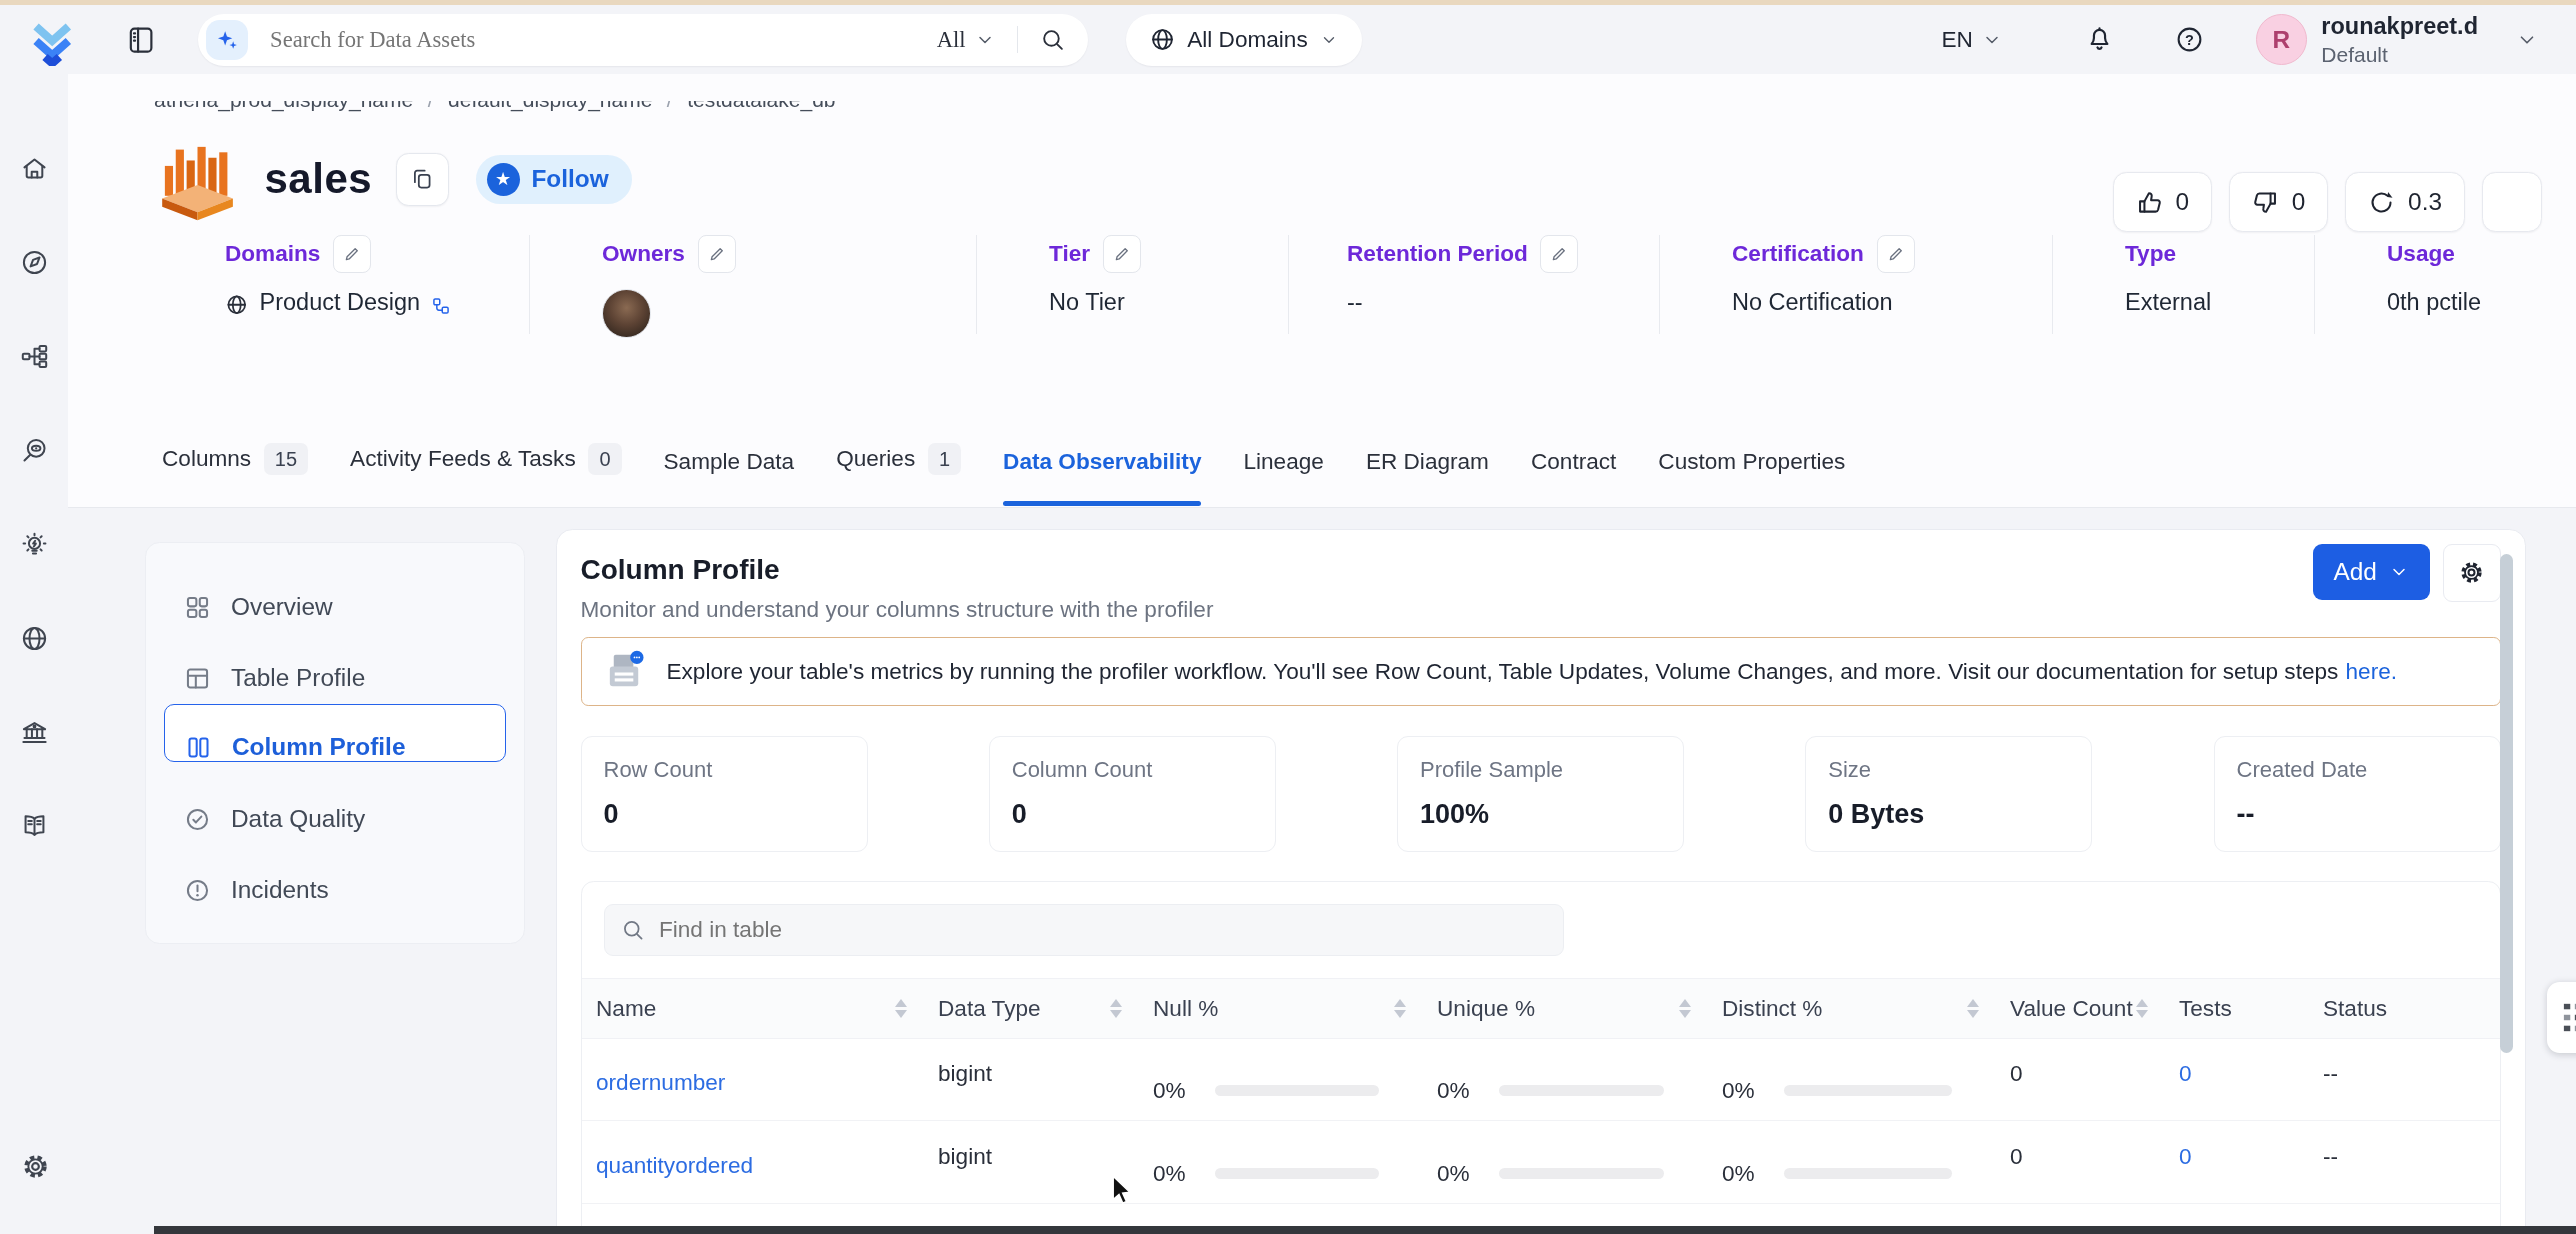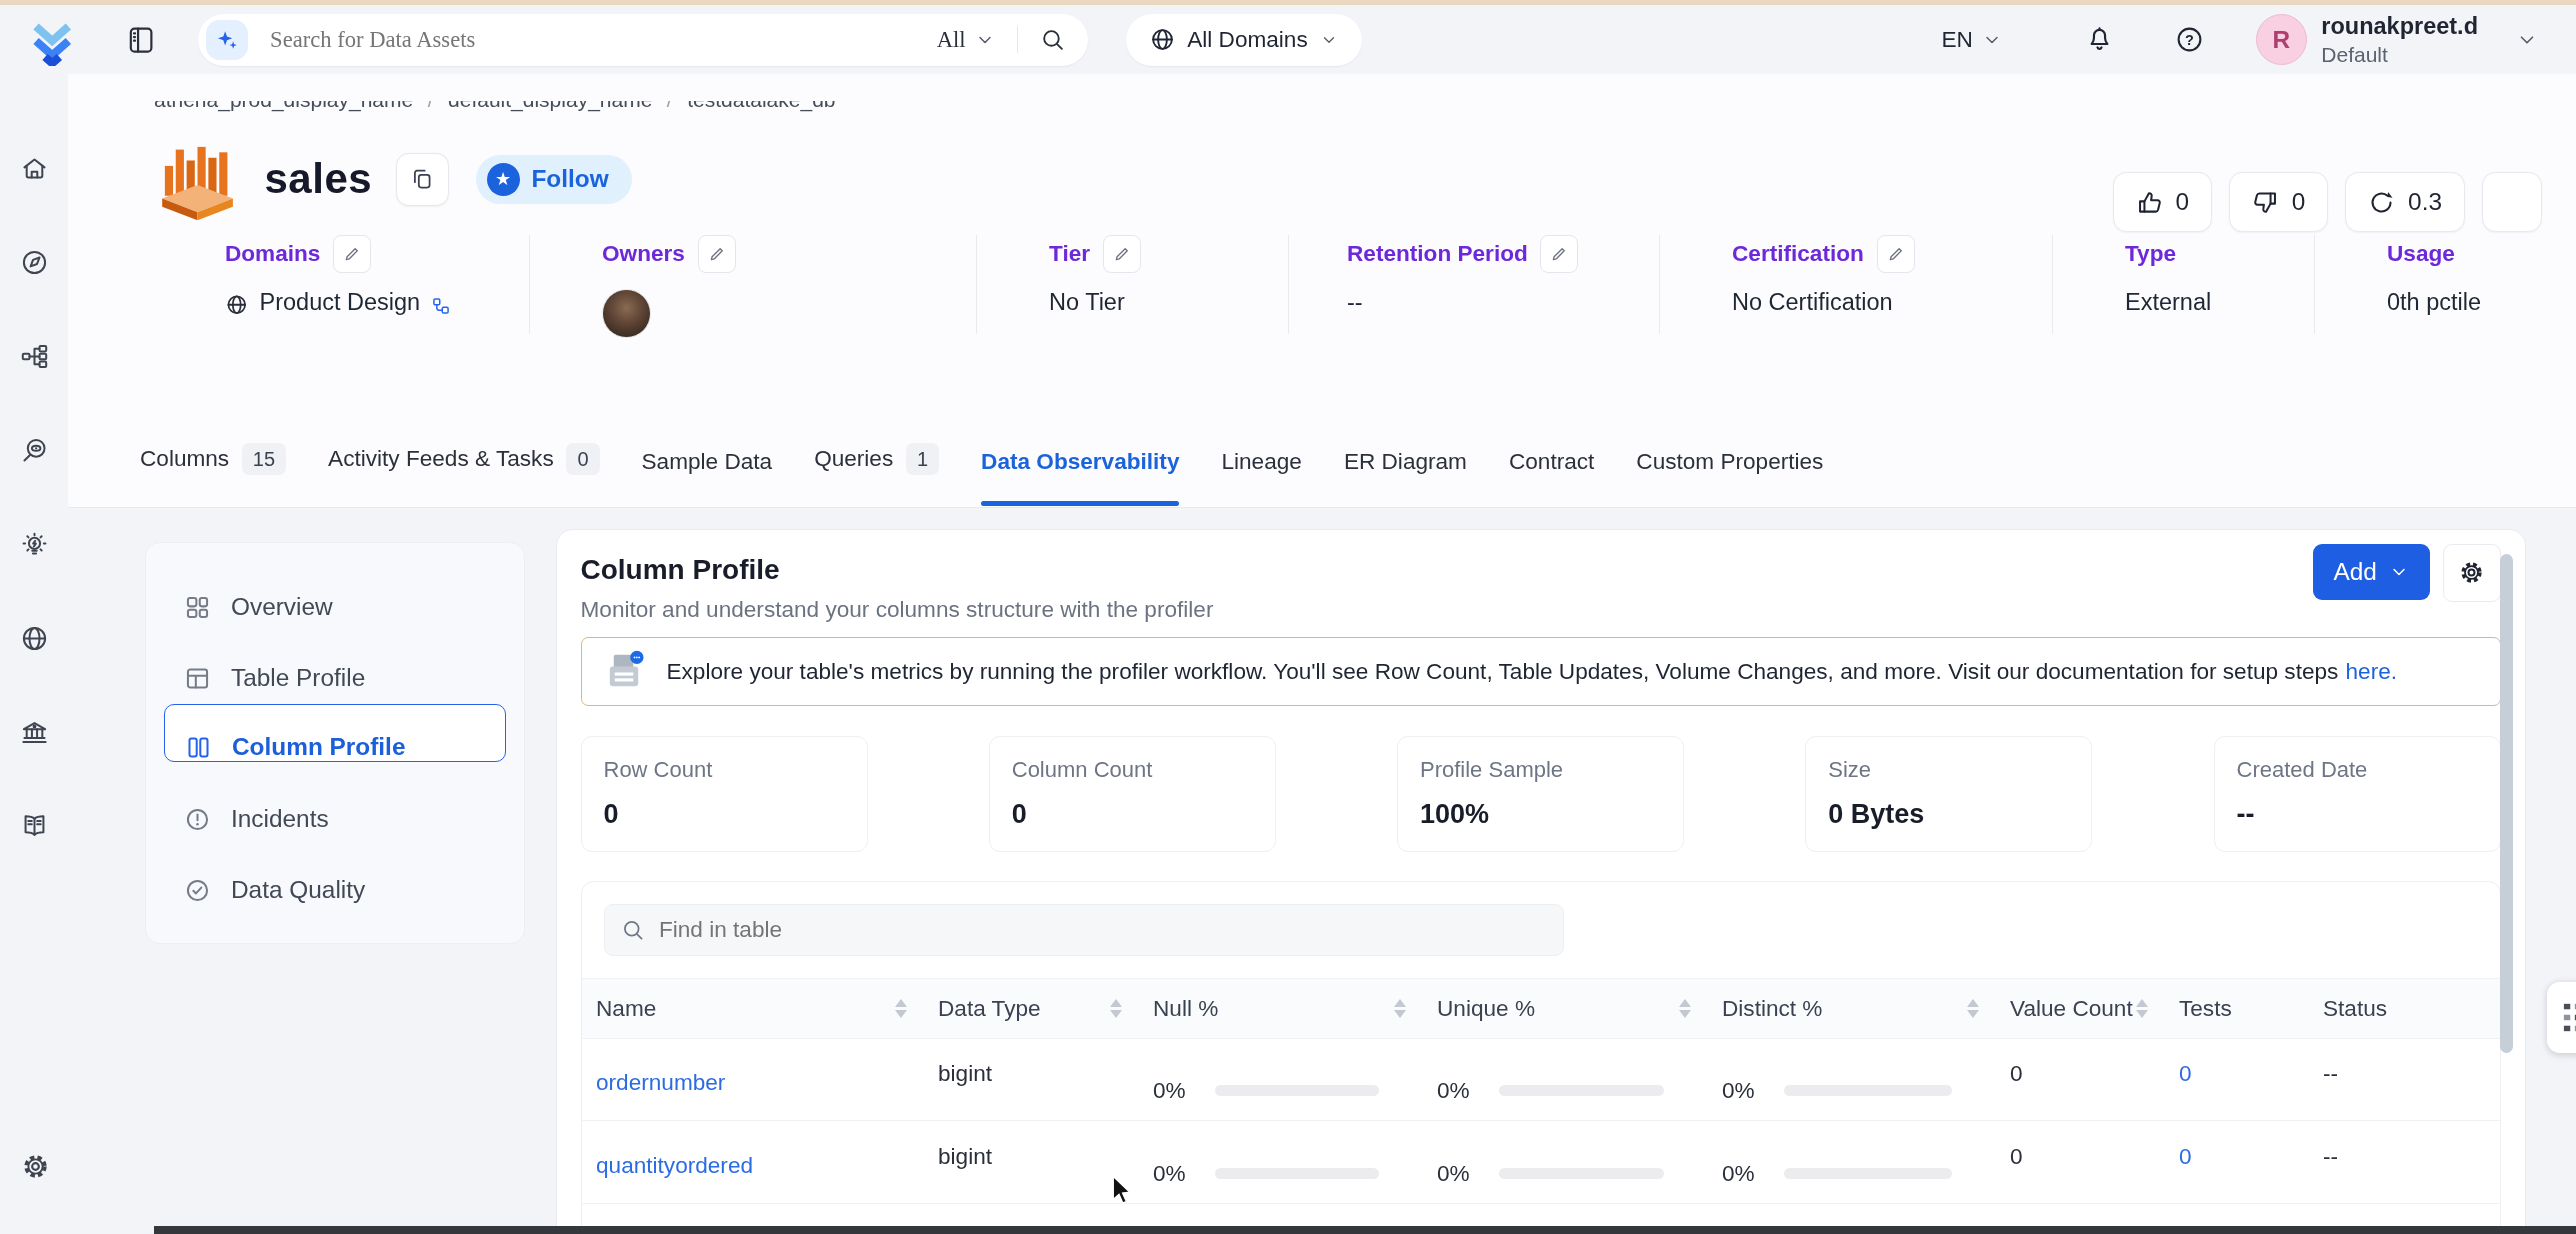--- a/index.html
+++ b/index.html
@@ -57,21 +57,21 @@
   #meta-row{left:86px;top:161px;width:2422px;height:99px;display:flex;}
   .meta-seg{box-sizing:border-box;padding-left:72px;}
   .meta-seg + .meta-seg{border-left:0.9px solid #e8eaef;}
   .meta-label-row{display:flex;align-items:center;gap:12.7px;height:38px;}
   .meta-label{font-size:22.6px;color:#6d28d9;font-weight:bold;}
   .edit-chip{width:36px;height:36px;border-radius:8.1px;border:0.9px solid #e3e6ec;background:#fff;display:flex;align-items:center;justify-content:center;color:#6b7280;}
   .meta-value-row{margin-top:16.3px;display:flex;align-items:flex-end;gap:11px;font-size:23.5px;color:#1f2734;}
   #owner-avatar{width:47px;height:47px;border-radius:50%;background:radial-gradient(circle at 50% 38%,#8a6a52 0%,#5d4334 45%,#241d17 100%);border:0.9px solid #e3e6ec;}
 
   
-  #tabs-row{left:72px;top:324px;height:108px;display:flex;align-items:flex-end;gap:42px;}
+  #tabs-row{left:94px;top:324px;height:108px;display:flex;align-items:flex-end;gap:42px;}
   .tab{position:relative;display:flex;align-items:center;gap:12.7px;padding-bottom:31px;font-size:22.6px;color:#2b303b;}
   .tab-badge{background:#f0f1f5;border-radius:7.2px;padding:4.5px 11px;font-size:20px;color:#3a4150;}
   .tab.active{color:#1b63dc;font-weight:bold;}
   .tab-underline{position:absolute;left:0;right:0;bottom:0;height:5.4px;border-radius:2.7px;background:#1b63dc;}
 
   
   #profiler-nav{left:145px;top:542px;width:380px;height:402px;background:#f8f9fc;border:0.9px solid #eceef3;border-radius:14.5px;box-sizing:border-box;padding:20px 18px;}
   .pnav-item{height:58px;border-radius:10px;display:flex;align-items:flex-end;gap:20px;padding-left:20px;font-size:24.4px;color:#414956;margin-bottom:12.7px;box-sizing:border-box;}
   .pnav-item .pic{color:#757c88;}
   .pnav-item.active{background:#fff;border:1.8px solid #2563eb;color:#1d5fd9;font-weight:bold;}
@@ -509,34 +509,34 @@
           <rect x="4" y="4" width="6.4" height="16" rx="1.8"></rect>
           <rect x="13.6" y="4" width="6.4" height="16" rx="1.8"></rect>
         </svg>
       </span>
     <span>Column Profile</span>
   </div>
   <div class="pnav-item">
     <span class="pic">
         <svg class="ic" width="27" height="27" viewBox="0 0 24 24" stroke-width="1.7">
           <circle cx="12" cy="12" r="8.5"></circle>
-          <path d="M12 7.5v5.2"></path>
-          <circle cx="12" cy="16.3" r="1.1" fill="currentColor" stroke="none"></circle>
-        </svg>
-      </span>
-    <span>Incidents</span>
+          <path d="M8.3 12.3l2.3 2.3 4.8-5.2"></path>
+        </svg>
+      </span>
+    <span>Data Quality</span>
   </div>
   <div class="pnav-item">
     <span class="pic">
         <svg class="ic" width="27" height="27" viewBox="0 0 24 24" stroke-width="1.7">
           <circle cx="12" cy="12" r="8.5"></circle>
-          <path d="M8.3 12.3l2.3 2.3 4.8-5.2"></path>
-        </svg>
-      </span>
-    <span>Data Quality</span>
+          <path d="M12 7.5v5.2"></path>
+          <circle cx="12" cy="16.3" r="1.1" fill="currentColor" stroke="none"></circle>
+        </svg>
+      </span>
+    <span>Incidents</span>
   </div>
 </div>
 
 <div class="abs" id="main-card">
   <div class="abs" id="cp-title">Column Profile</div>
   <div class="abs" id="cp-subtitle">Monitor and understand your columns structure with the profiler</div>
 
   <div class="abs" id="cp-actions">
     <span id="add-btn">
       <span>Add</span>

